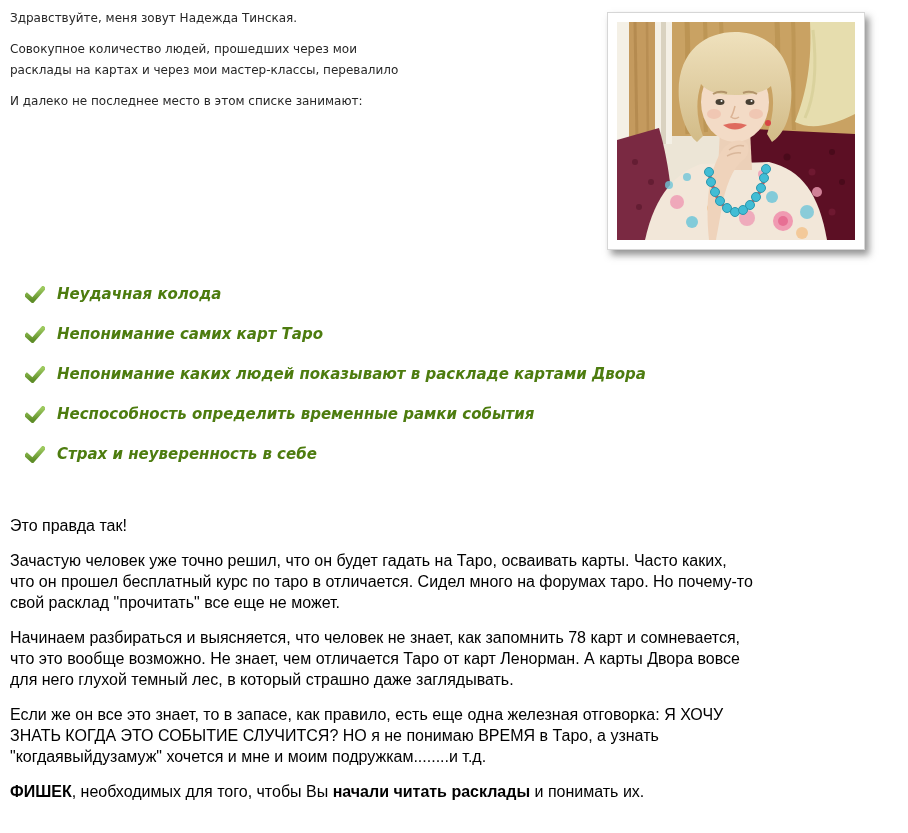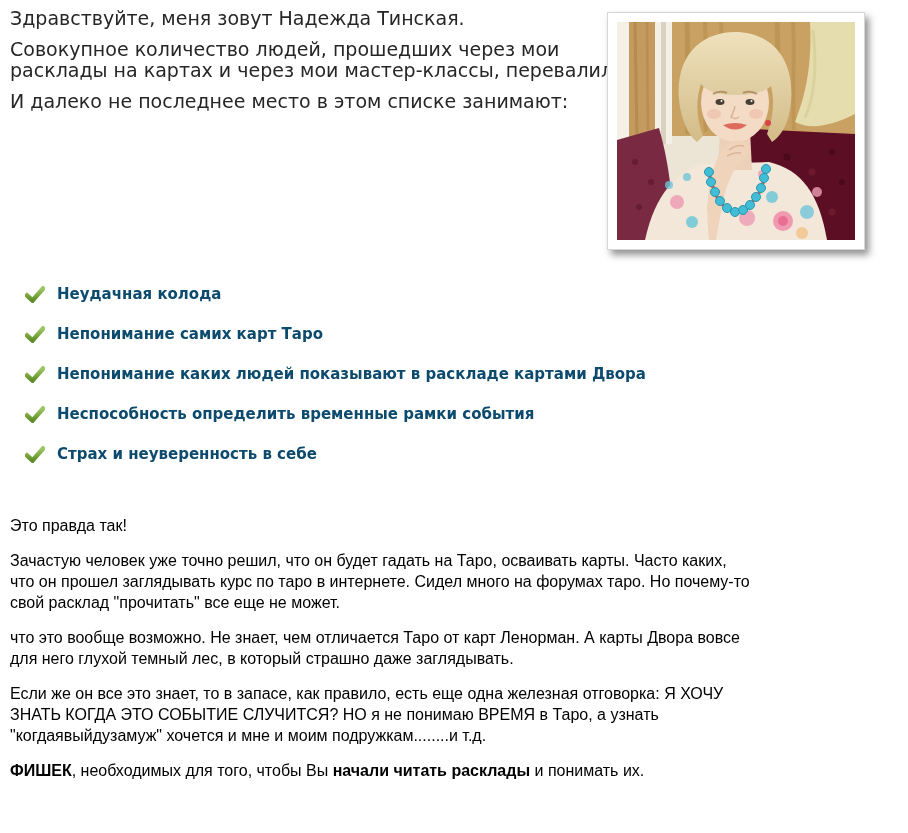--- a/index.html
+++ b/index.html
@@ -6,42 +6,43 @@
   .page{
     position:relative;
     width:908px;height:833px;
     background:#fff;
     overflow:hidden;
     font-family:"DejaVu Sans",sans-serif;
   }
   
   .intro{
     position:absolute;left:10px;top:8px;width:585px;
-    font-size:19px;line-height:21px;color:#262626;
+    font-size:12px;line-height:21px;color:#262626;
   }
   .intro .para{margin:0 0 10px 0;}
   .line{white-space:nowrap;}
   
   .photo-frame{
     position:absolute;left:607px;top:12px;
     background:#fff;border:1px solid #d6d6d6;padding:9px;
     box-shadow:4px 5px 7px rgba(90,90,90,.65);
   }
   .photo-frame svg{display:block;}
   
   .checklist{
     position:absolute;left:25px;top:283px;
   }
   .check-item{
     display:flex;align-items:center;height:22px;margin-bottom:18px;
   }
   .check-item .chk{flex:0 0 auto;margin-right:12px;}
   .check-label{
-    font-weight:bold;font-size:15px;color:#0c4a6e;white-space:nowrap;
+    font-weight:bold;font-size:15px;color:#4d7c0f;white-space:nowrap;
     font-family:"DejaVu Sans",sans-serif;
+    font-style:italic;
   }
   
   .article{
     position:absolute;left:10px;top:515px;width:895px;
     font-family:"Liberation Sans",sans-serif;
     font-size:16px;line-height:21px;color:#000;
   }
   .article .para{margin:0 0 14px 0;}
   .b{font-weight:bold;}
   .defs-holder{position:absolute;width:0;height:0;overflow:hidden;}
@@ -221,24 +222,25 @@
       <span class="check-label">Страх и неуверенность в себе</span>
     </div>
   </div>
 
   <div class="article">
     <div class="para">
       <div class="line">Это правда так!</div>
     </div>
     <div class="para">
       <div class="line">Зачастую человек уже точно решил, что он будет гадать на Таро, осваивать карты. Часто каких,</div>
-      <div class="line">что он прошел заглядывать курс по таро в интернете. Сидел много на форумах таро. Но почему-то</div>
+      <div class="line">что он прошел бесплатный курс по таро в отличается. Сидел много на форумах таро. Но почему-то</div>
       <div class="line">свой расклад "прочитать" все еще не может.</div>
     </div>
     <div class="para">
+      <div class="line">Начинаем разбираться и выясняется, что человек не знает, как запомнить 78 карт и сомневается,</div>
       <div class="line">что это вообще возможно. Не знает, чем отличается Таро от карт Ленорман. А карты Двора вовсе</div>
       <div class="line">для него глухой темный лес, в который страшно даже заглядывать.</div>
     </div>
     <div class="para">
       <div class="line">Если же он все это знает, то в запасе, как правило, есть еще одна железная отговорка: Я ХОЧУ</div>
       <div class="line">ЗНАТЬ КОГДА ЭТО СОБЫТИЕ СЛУЧИТСЯ? НО я не понимаю ВРЕМЯ в Таро, а узнать</div>
       <div class="line">"когдаявыйдузамуж" хочется и мне и моим подружкам........и т.д.</div>
     </div>
     <div class="para">
       <div class="line">

